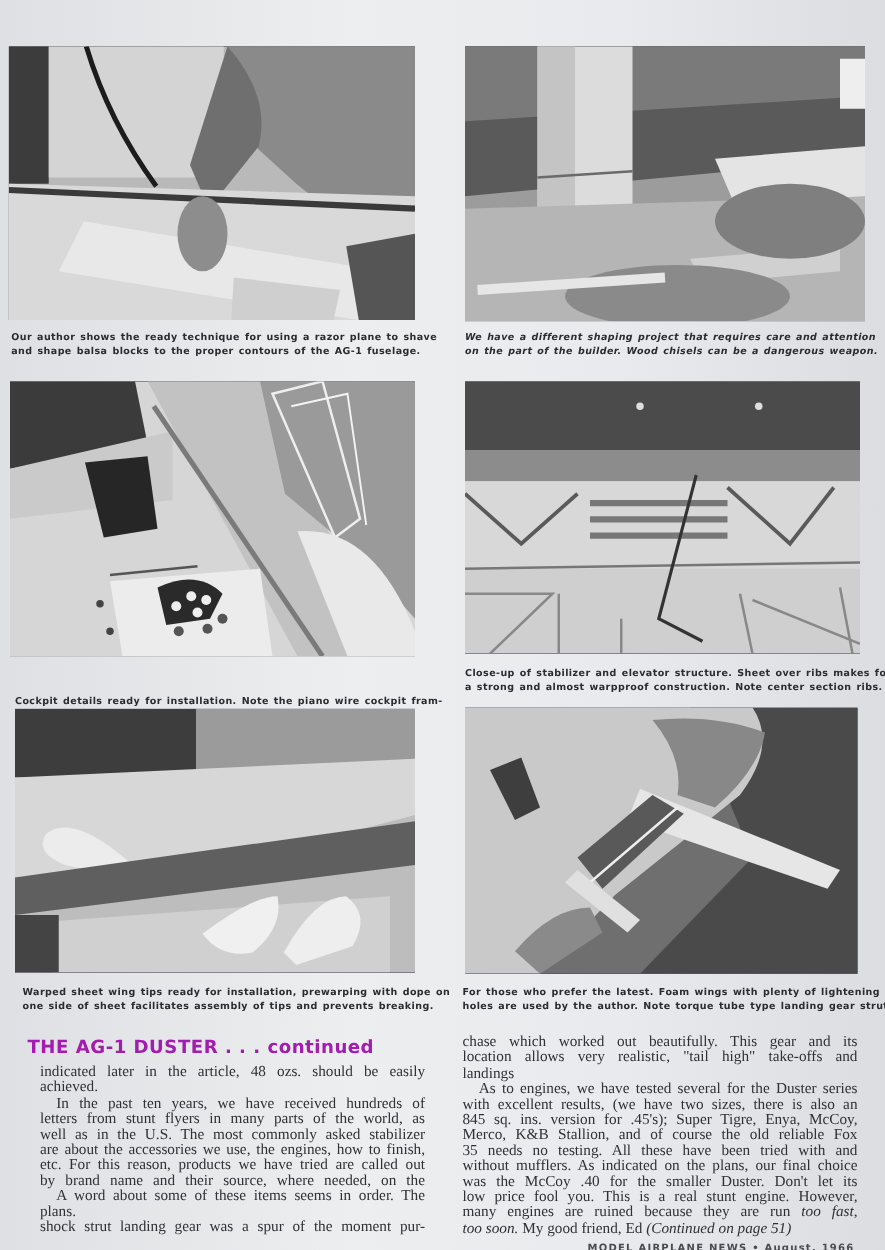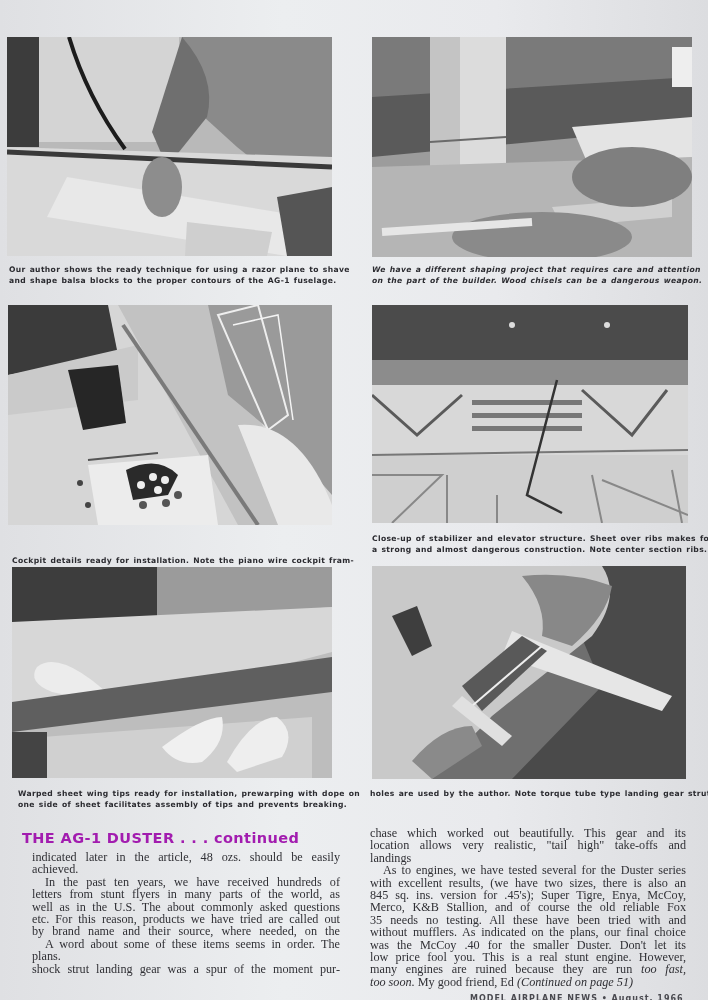--- a/index.html
+++ b/index.html
@@ -155,21 +155,21 @@
     <path d="M230 175 L316 210" stroke="#888" stroke-width="2"></path>
   </svg>
 </div>
 
 <div class="caption" style="left:12px;top:533px;width:320px;margin-top:22px;">
   <span>Cockpit details ready for installation. Note the piano wire cockpit fram-</span>
   <span>ing, brass tube plugs to receive wire, pilot seat and instruments.</span>
 </div>
 <div class="caption" style="left:372px;top:533px;width:316px;">
   <span>Close-up of stabilizer and elevator structure. Sheet over ribs makes for</span>
-  <span>a strong and almost dangerous construction. Note center section ribs.</span>
+  <span>a strong and almost warpproof construction. Note center section ribs.</span>
 </div>
 
 <div class="photo" style="left:12px;top:567px;width:320px;height:211px;">
   <svg viewBox="0 0 320 211" preserveAspectRatio="none">
     <rect width="320" height="211" fill="#bdbdbd"></rect>
     <rect x="0" y="0" width="145" height="55" fill="#3d3d3d"></rect>
     <path d="M145 0 L320 0 L320 40 L145 55 Z" fill="#9b9b9b"></path>
     <path d="M0 55 L320 40 L320 85 L110 140 L0 135 Z" fill="#d7d7d7"></path>
     <path d="M25 100 Q50 80 110 140 L40 125 Q15 115 25 100 Z" fill="#ececec"></path>
     <path d="M0 135 L320 90 L320 125 L0 165 Z" fill="#5f5f5f"></path>
@@ -193,34 +193,36 @@
     <path d="M90 130 L140 170 L130 180 L80 140 Z" fill="#e0e0e0"></path>
     <path d="M40 195 Q70 160 100 160 L110 180 L60 213 Z" fill="#8a8a8a"></path>
   </svg>
 </div>
 
 <div class="caption" style="left:18px;top:788px;width:314px;">
   <span>Warped sheet wing tips ready for installation, prewarping with dope on</span>
   <span>one side of sheet facilitates assembly of tips and prevents breaking.</span>
 </div>
 <div class="caption" style="left:370px;top:788px;width:316px;">
+  <span>For those who prefer the latest. Foam wings with plenty of lightening</span>
   <span>holes are used by the author. Note torque tube type landing gear struts.</span>
 </div>
 
 <div class="heading">
   <span>THE AG-1 DUSTER . . .</span>
   <span class="cont">continued</span>
 </div>
 
 <div class="col" style="left:32px;top:851px;width:308px;">
   <span class="ln">indicated later in the article, 48 ozs. should be easily</span>
   <span class="ln last">achieved.</span>
   <span class="ln indent">In the past ten years, we have received hundreds of</span>
   <span class="ln">letters from stunt flyers in many parts of the world, as</span>
-  <span class="ln">well as in the U.S. The about commonly asked questions</span>
+  <span class="ln">well as in the U.S. The most commonly asked stabilizer</span>
+  <span class="ln">are about the accessories we use, the engines, how to finish,</span>
   <span class="ln">etc. For this reason, products we have tried are called out</span>
   <span class="ln">by brand name and their source, where needed, on the</span>
   <span class="ln indent">A word about some of these items seems in order. The</span>
   <span class="ln last">plans.</span>
   <span class="ln">shock strut landing gear was a spur of the moment pur-</span>
 </div>
 
 <div class="col" style="left:370px;top:827px;width:316px;">
   <span class="ln">chase which worked out beautifully. This gear and its</span>
   <span class="ln">location allows very realistic, "tail high" take-offs and</span>

